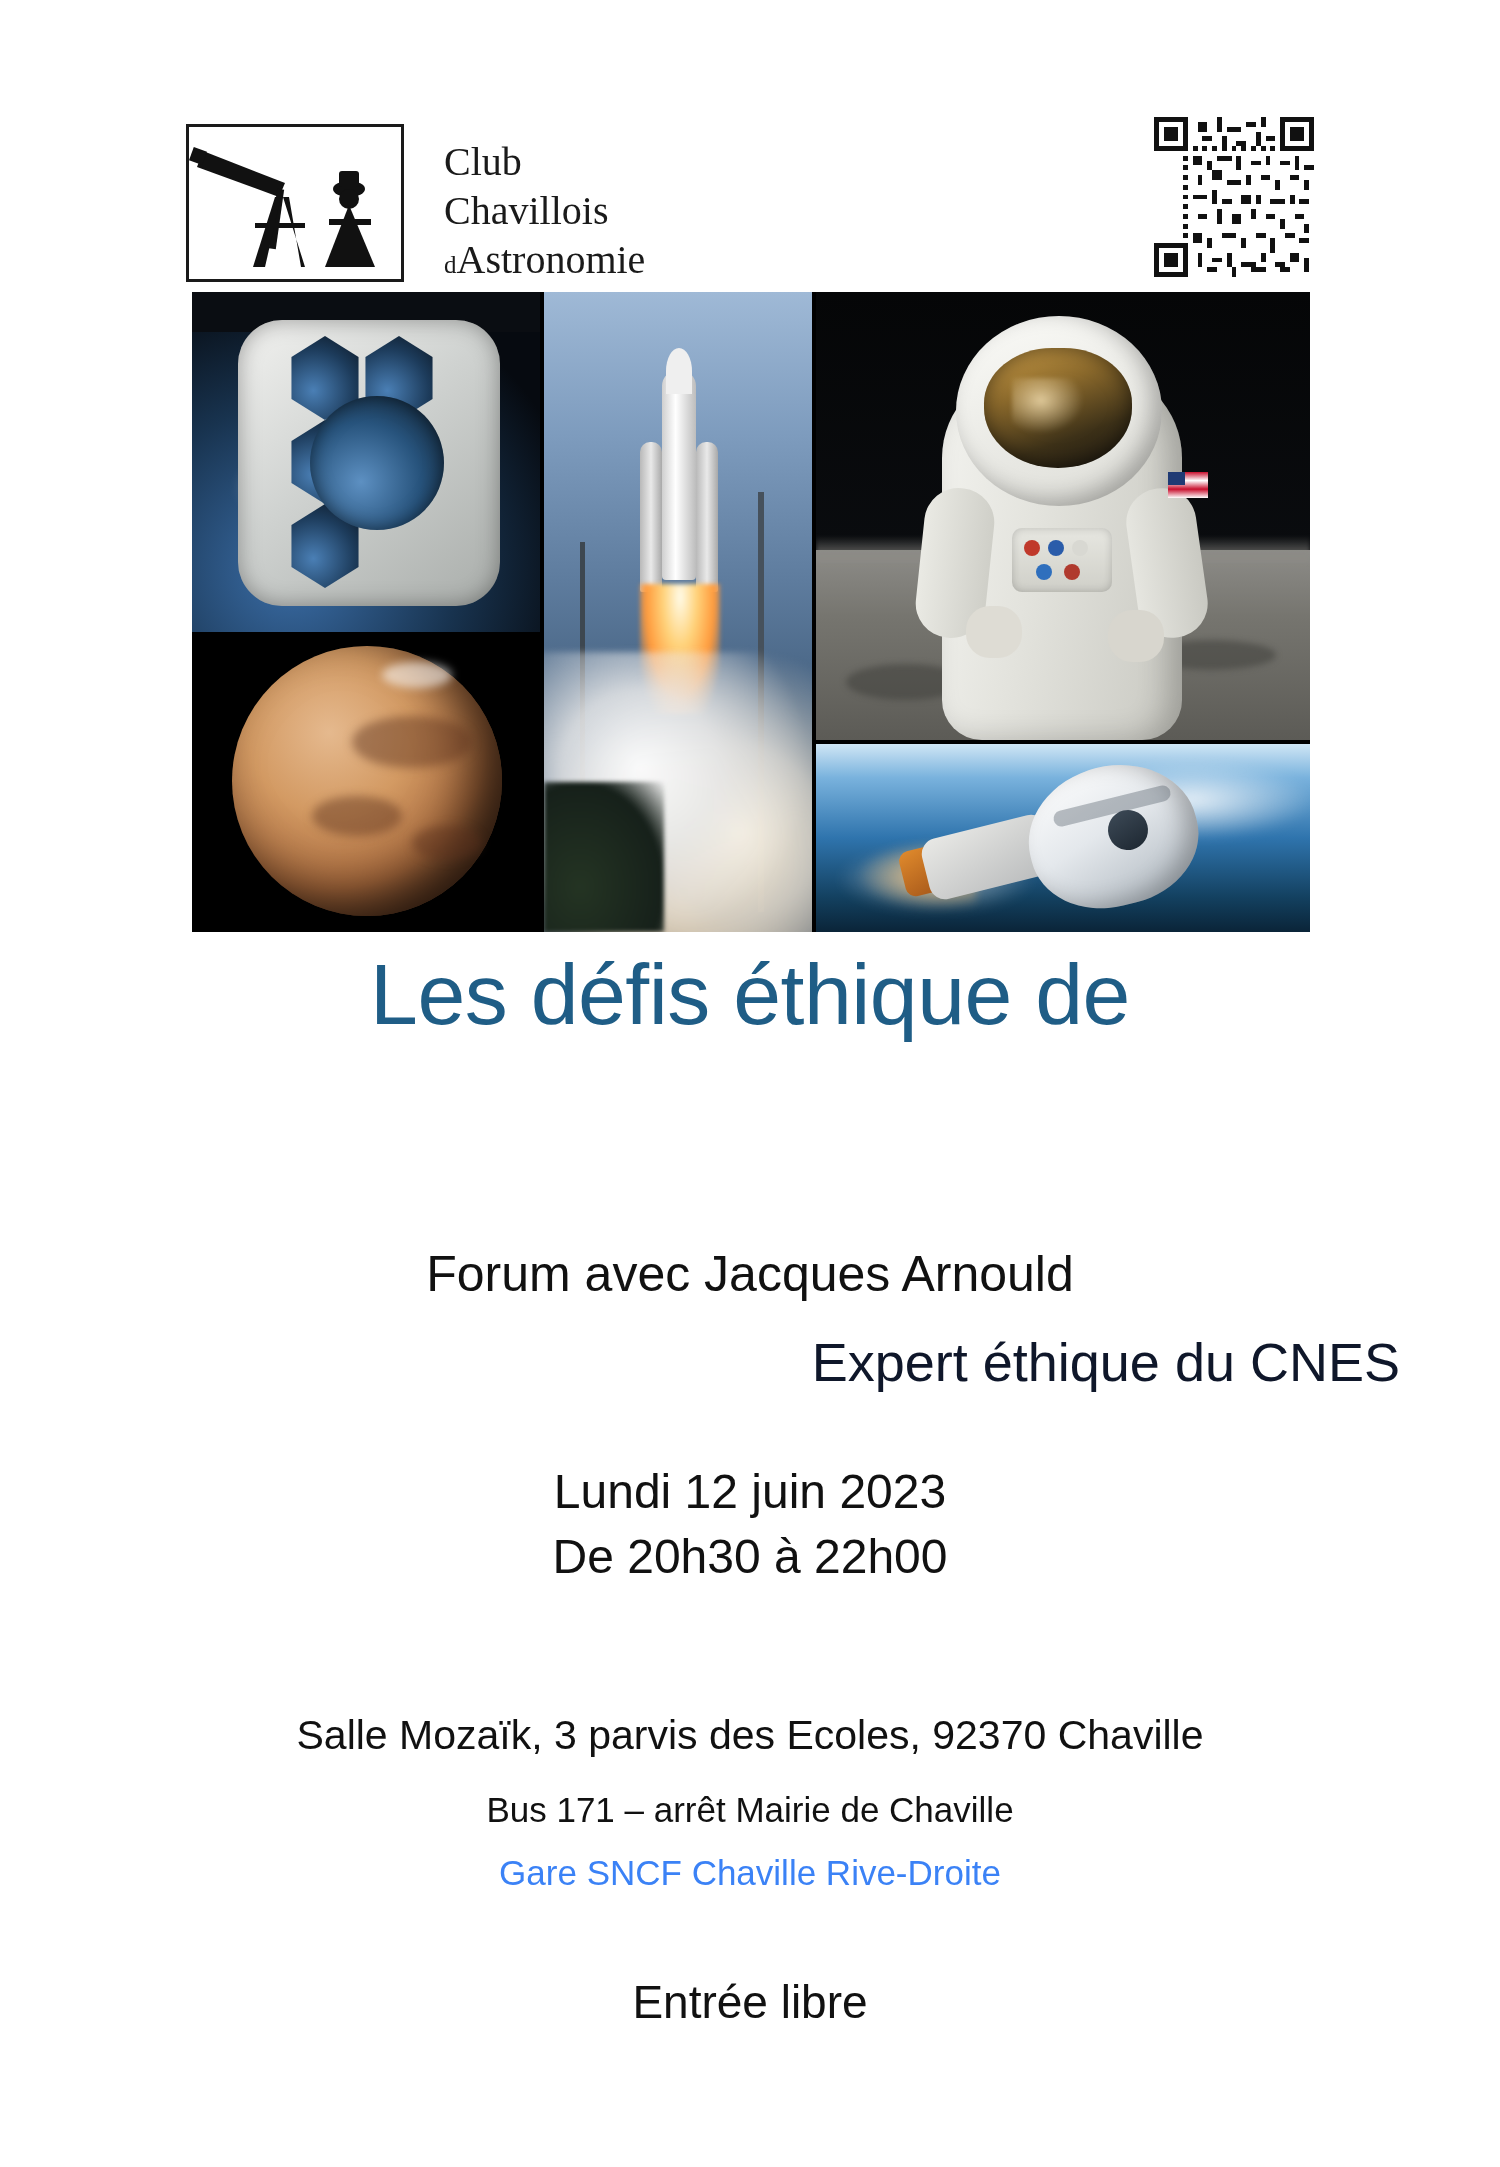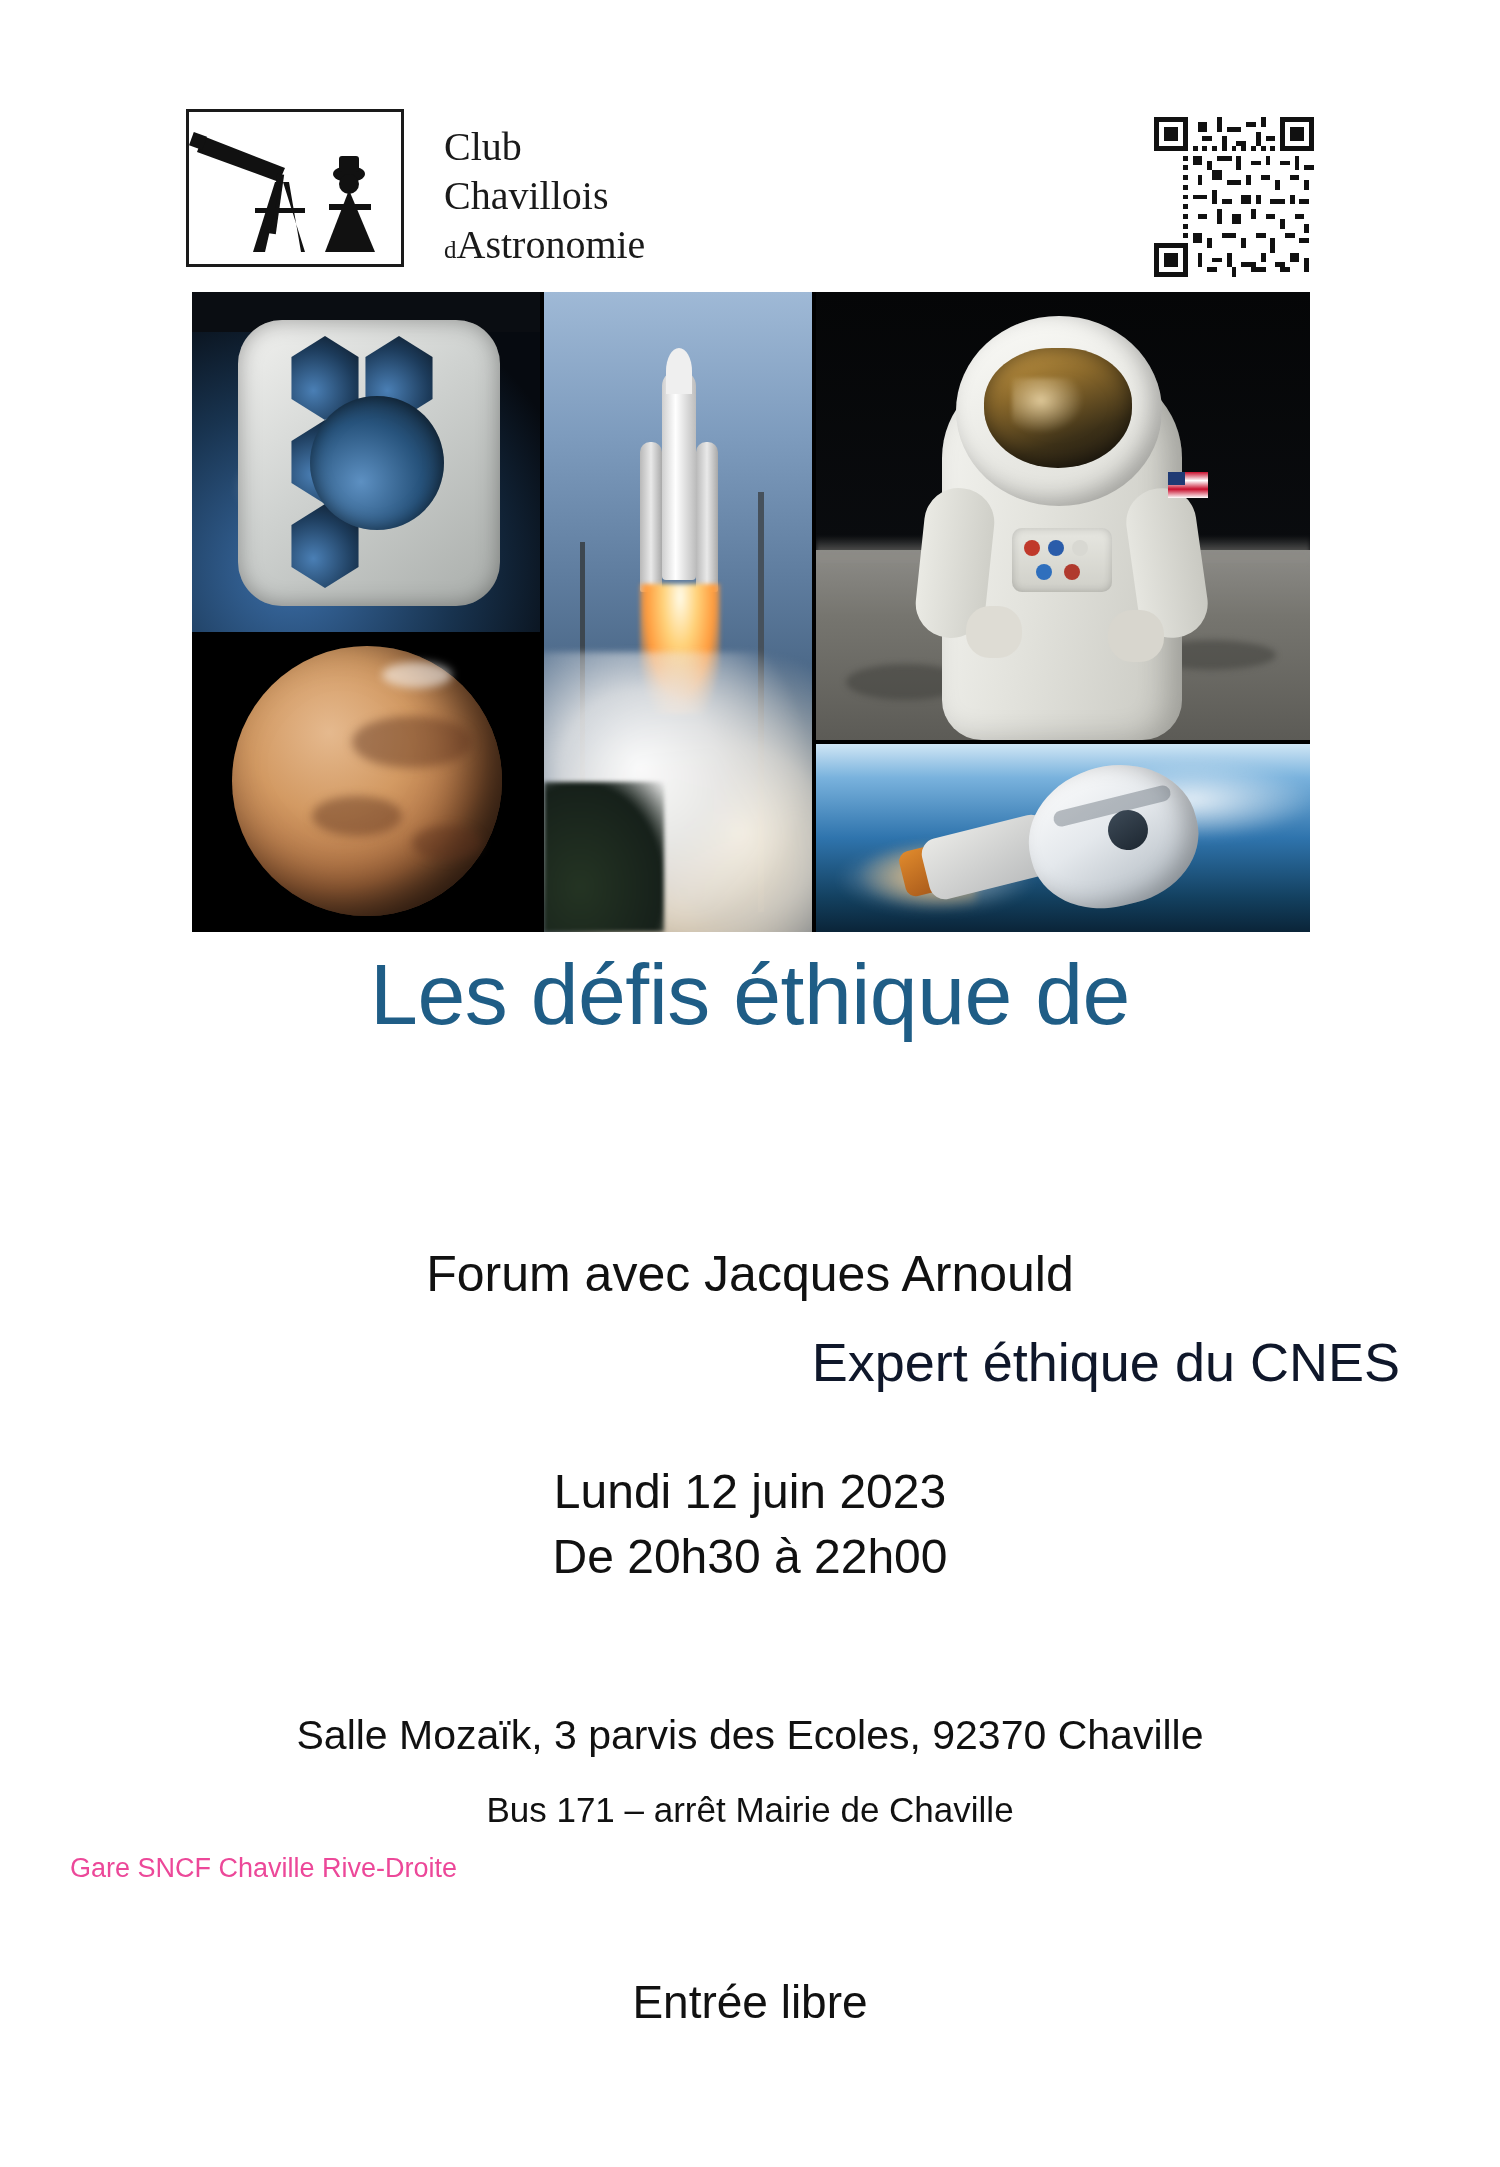--- a/index.html
+++ b/index.html
@@ -26,21 +26,21 @@
   .header {
     position: absolute;
     top: 108px;
     left: 186px;
     right: 186px;
     height: 160px;
   }
   .logo-block {
     position: absolute;
     left: 0;
-    top: 1px;
+    top: 16px;
     display: flex;
     align-items: flex-start;
   }
   .logo-mark {
     width: 218px;
     height: 158px;
     border: 3px solid #1a1a1a;
     box-sizing: border-box;
     position: relative;
     background: #ffffff;
@@ -369,23 +369,23 @@
     right: 70px;
     text-align: center;
     font-size: 35px;
     color: #111;
   }
   .transport2 {
     position: absolute;
     top: 1853px;
     left: 70px;
     right: 70px;
-    text-align: left;
-    font-size: 27px;
-    color: #ec4899;
+    text-align: center;
+    font-size: 35px;
+    color: #3b82f6;
   }
   .entry {
     position: absolute;
     top: 1975px;
     left: 70px;
     right: 70px;
     text-align: center;
     font-size: 46px;
     color: #111;
   }

